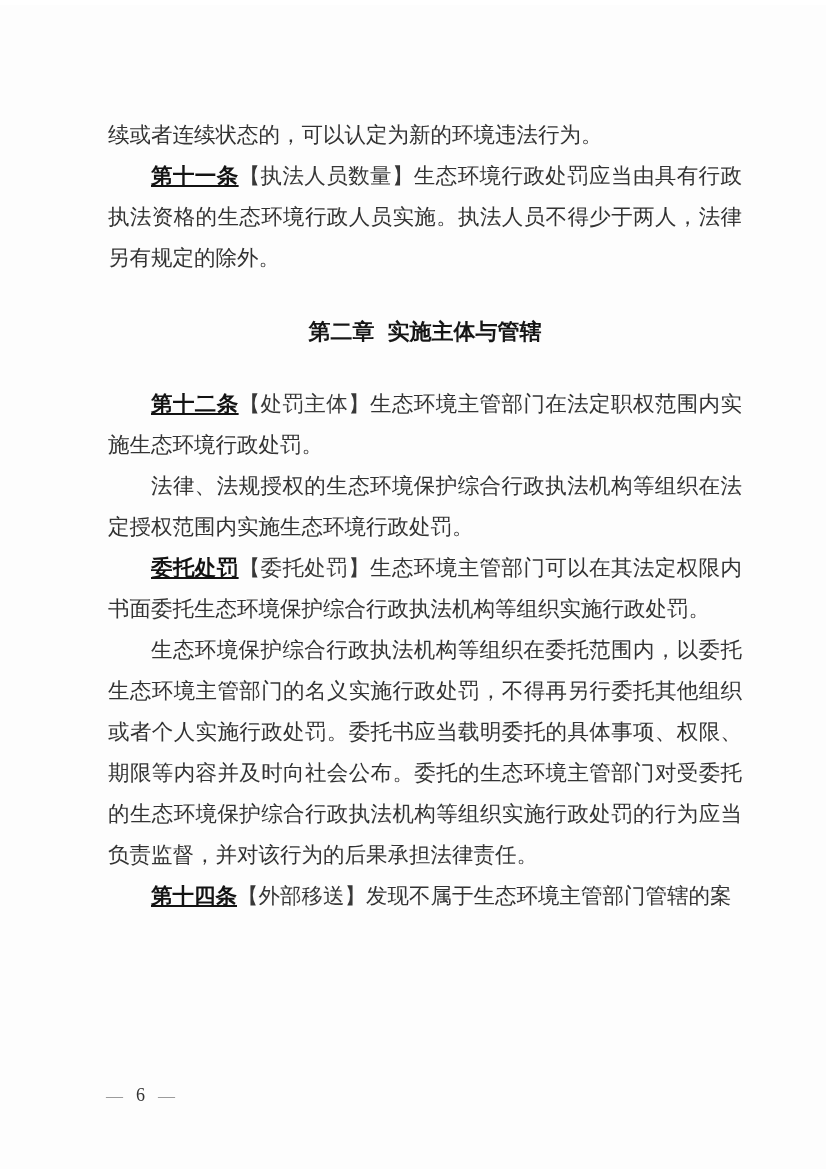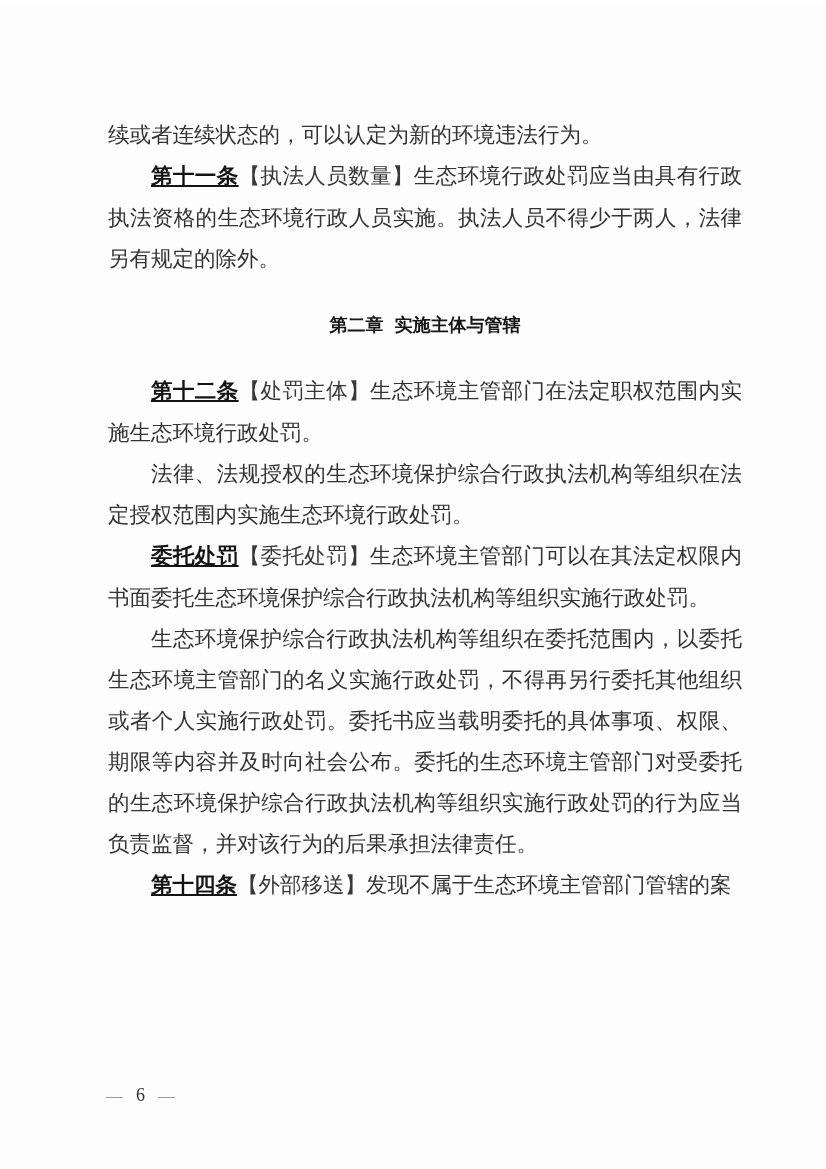--- a/index.html
+++ b/index.html
@@ -41,32 +41,31 @@
     text-indent: 2em;
   }
   .article-num {
     font-family: "Liberation Sans", "DejaVu Sans", sans-serif;
     font-weight: 700;
     color: #131313;
     text-decoration: underline;
   }
   .bracket-title {
     color: #383838;
-    font-family: Liberation Mono, monospace;
   }
   .body-run {
     color: #333333;
   }
   .chapter {
-    margin: 25px 0;
+    margin: 32px 0;
     line-height: 41px;
     text-align: center;
     font-family: "Liberation Sans", "DejaVu Sans", sans-serif;
     font-weight: 700;
-    font-size: 18px;
+    font-size: 22px;
     color: #161616;
     text-indent: 0;
   }
   .chapter .gap {
     display: inline-block;
     width: 0.6em;
   }
   .footer {
     position: absolute;
     left: 106px;

